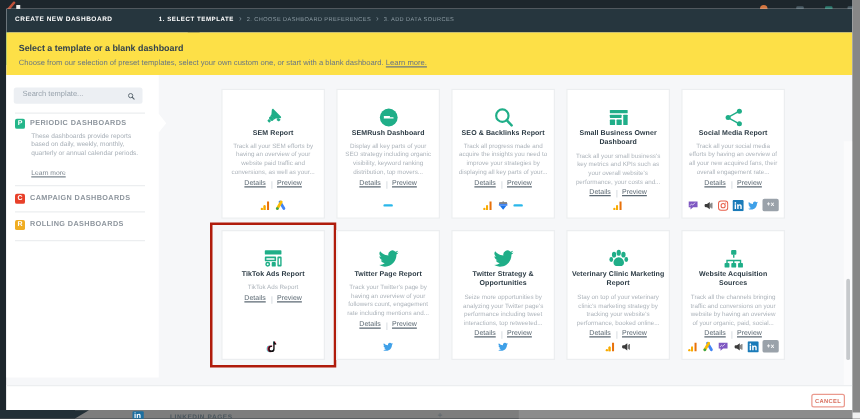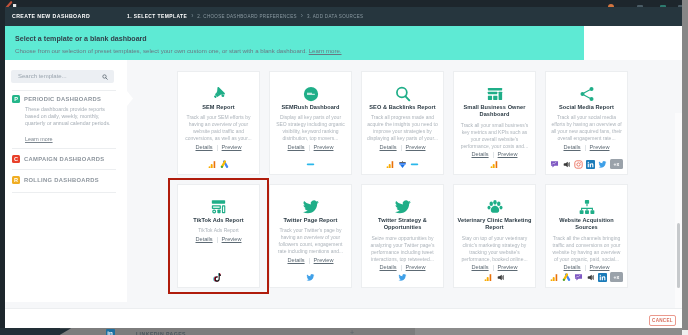--- a/index.html
+++ b/index.html
@@ -29,21 +29,21 @@
        color:#fff;letter-spacing:.42px;}
   .steps{position:absolute;left:122px;top:5.4px;display:flex;align-items:baseline;gap:0;}
   .step{font:400 4.5px/8px "Liberation Sans",sans-serif;color:#8b9aa2;letter-spacing:.33px;white-space:nowrap;}
   .step.active{font-weight:700;color:#fff;letter-spacing:.45px;font-size:4.9px;}
   .step-sep{color:#7b8c95;font:400 6.5px/8px "Liberation Sans",sans-serif;margin:0 4px;}
   .header-notch{position:absolute;left:145px;top:19px;width:0;height:0;
        border-left:5px solid transparent;border-right:5px solid transparent;border-top:4px solid #26363e;}
 
   .accent-bar{position:absolute;left:0;top:19px;width:2px;height:26px;background:#1b9e7f;}
 
-  .modal-intro{position:absolute;left:0;top:19px;width:579px;height:34px;background:#5eead4;}
+  .modal-intro{position:absolute;left:0;top:19px;width:677px;height:34px;background:#fde047;}
   .intro-h{position:absolute;left:10px;top:9px;font:700 7.1px/9px "Liberation Sans",sans-serif;color:#33424c;}
   .intro-p{position:absolute;left:10px;top:21px;font:400 6.1px/8px "Liberation Sans",sans-serif;color:#6a7782;}
   .intro-p a{color:#6a7782;text-decoration:underline;}
 
   .modal-body{position:absolute;left:0;top:53px;width:677px;height:248px;background:#f6f7f9;}
   .modal-footer{position:absolute;left:0;top:301px;width:677px;height:20px;background:#fff;
        border-top:1px solid #eceef0;}
   .cancel-btn{position:absolute;left:644px;top:5.5px;width:27px;height:11px;border:1px solid #eb9a8e;
        border-radius:2px;color:#d9705f;background:#fff;box-sizing:border-box;
        display:flex;align-items:center;justify-content:center;

